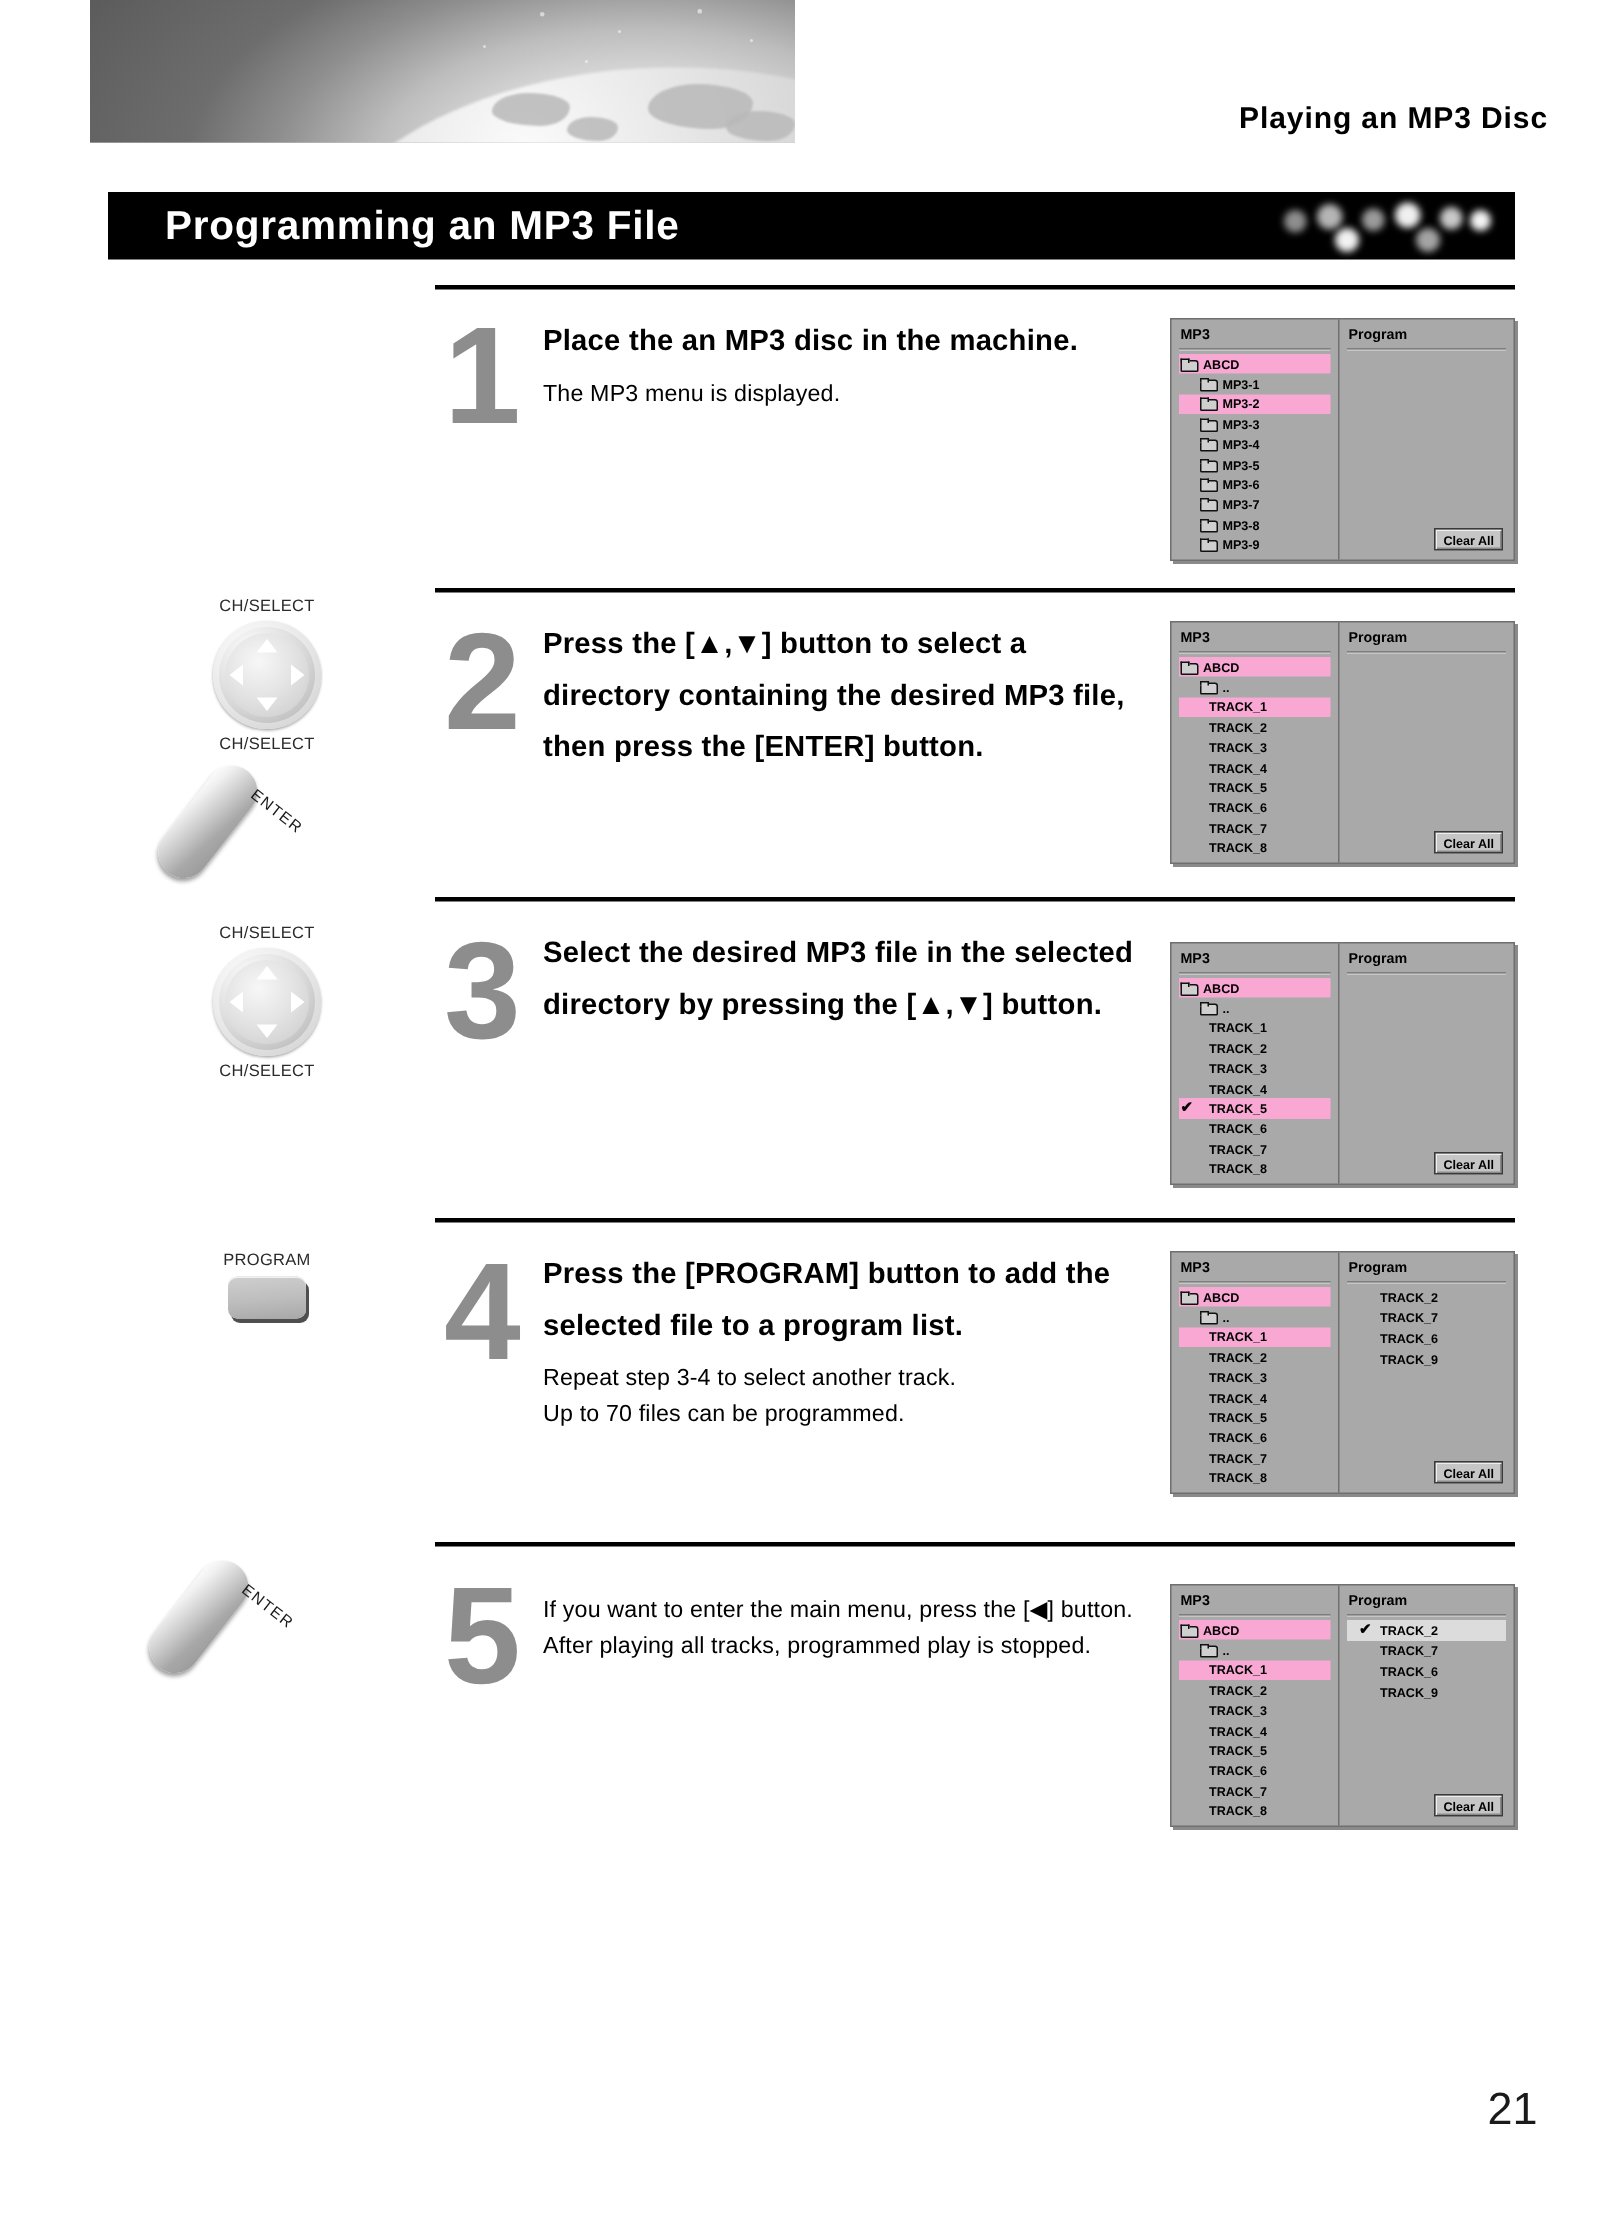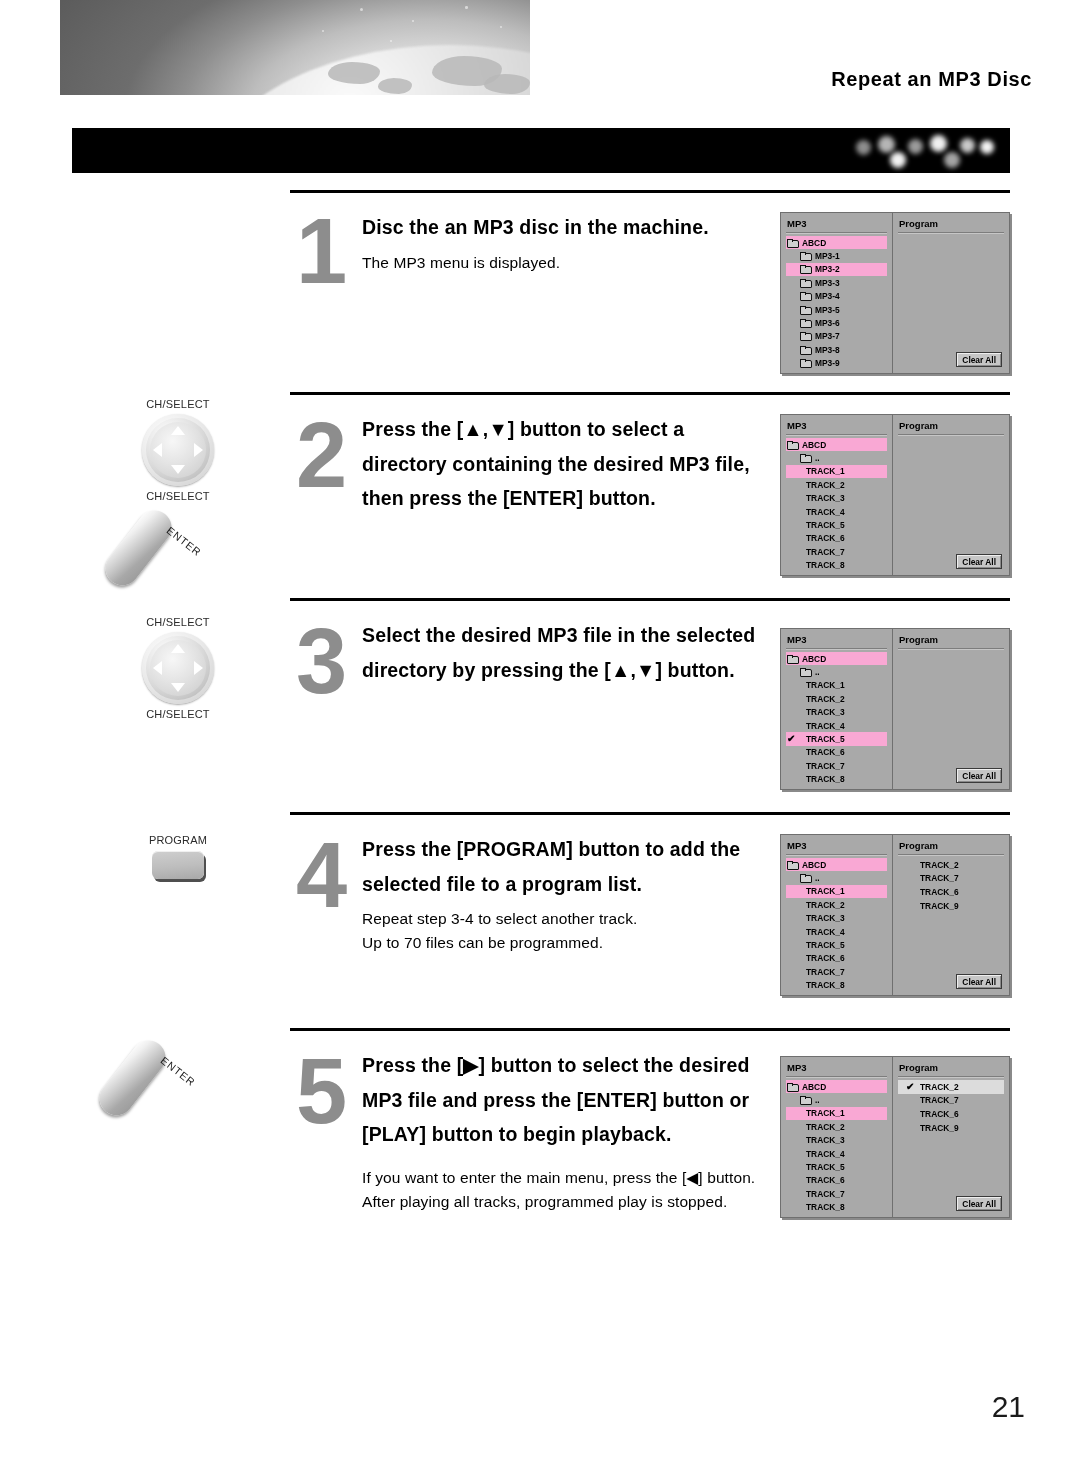--- a/index.html
+++ b/index.html
@@ -74,21 +74,20 @@
   }
   .title-bar .title-text {
     position: absolute;
     left: 38px; top: 50%;
     transform: translateY(-50%);
     color: #ffffff;
     font-size: 27px;
     font-weight: bold;
     letter-spacing: .5px;
     white-space: nowrap;
-    margin-top: 34px;
   }
   .dots-group {
     position: absolute;
     right: 8px; top: 0;
     width: 150px; height: 45px;
   }
   .dot {
     position: absolute;
     border-radius: 50%;
     filter: blur(2.4px);
@@ -349,41 +348,41 @@
   <div class="star" style="left:262px;top:30px;width:2px;height:2px;"></div>
   <div class="star" style="left:440px;top:26px;width:2px;height:2px;"></div>
   <div class="star" style="left:330px;top:40px;width:2px;height:2px;"></div>
   <div class="globe-shade"></div>
   <div class="continent" style="left:268px;top:62px;width:52px;height:22px;"></div>
   <div class="continent" style="left:318px;top:78px;width:34px;height:16px;"></div>
   <div class="continent" style="left:372px;top:56px;width:70px;height:30px;"></div>
   <div class="continent" style="left:424px;top:74px;width:46px;height:20px;"></div>
 </div>
 
-<div class="section-label">Repeat an MP3 Disc</div>
+<div class="section-label">Playing an MP3 Disc</div>
 
 <div class="title-bar">
   <div class="title-text">Programming an MP3 File</div>
   <div class="dots-group">
     <div class="dot" style="left:4px;  top:12px; width:15px; height:15px; background:#8e8e8e;"></div>
     <div class="dot" style="left:26px; top:8px;  width:17px; height:17px; background:#b5b5b5;"></div>
     <div class="dot" style="left:38px; top:24px; width:16px; height:16px; background:#f2f2f2;"></div>
     <div class="dot" style="left:56px; top:11px; width:15px; height:15px; background:#9b9b9b;"></div>
     <div class="dot" style="left:78px; top:7px;  width:17px; height:17px; background:#f0f0f0;"></div>
     <div class="dot" style="left:92px; top:24px; width:16px; height:16px; background:#a4a4a4;"></div>
     <div class="dot" style="left:108px;top:10px; width:15px; height:15px; background:#c9c9c9;"></div>
     <div class="dot" style="left:128px;top:12px; width:14px; height:14px; background:#f4f4f4;"></div>
   </div>
 </div>
 
 <div class="step" style="top:190px;">
   <div class="divider" style="top:0;"></div>
   <div class="step-num" style="left:296px; top:24px;">1</div>
   <div class="step-body" style="top:20px;">
-    <div class="step-head">Disc the an MP3 disc in the machine.</div>
+    <div class="step-head">Place the an MP3 disc in the machine.</div>
     <div class="step-sub">The MP3 menu is displayed.</div>
   </div>
   <div class="osd" style="left:780px; top:22px;">
     <div class="osd-col left">
       <div class="osd-col-title">MP3</div>
       <div class="osd-col-rule"></div>
       <div>
         <div class="osd-row sel root">
           <span class="folder"></span>
           <span>ABCD</span>
@@ -640,21 +639,20 @@
       </div>
       <div class="clear-all">Clear All</div>
     </div>
   </div>
 </div>
 
 <div class="step" style="top:1028px;">
   <div class="divider" style="top:0;"></div>
   <div class="step-num" style="left:296px; top:26px;">5</div>
   <div class="step-body" style="top:20px;">
-    <div class="step-head">Press the [▶] button to select the desired MP3 file and press the [ENTER] button or [PLAY] button to begin playback.</div>
     <div class="step-sub" style="margin-top:14px;">
       <div>If you want to enter the main menu, press the [◀] button.</div>
       <div>After playing all tracks, programmed play is stopped.</div>
     </div>
   </div>
   <div class="remote" style="left:112px; top:4px;">
     <div class="enter-btn">
       <div class="enter-shape"></div>
       <div class="enter-text">ENTER</div>
     </div>

